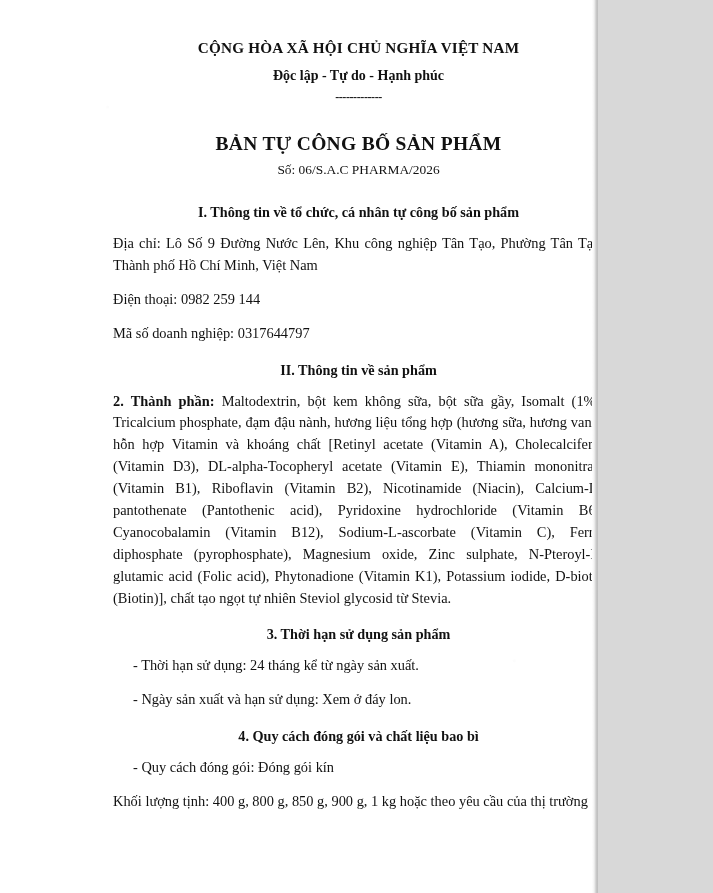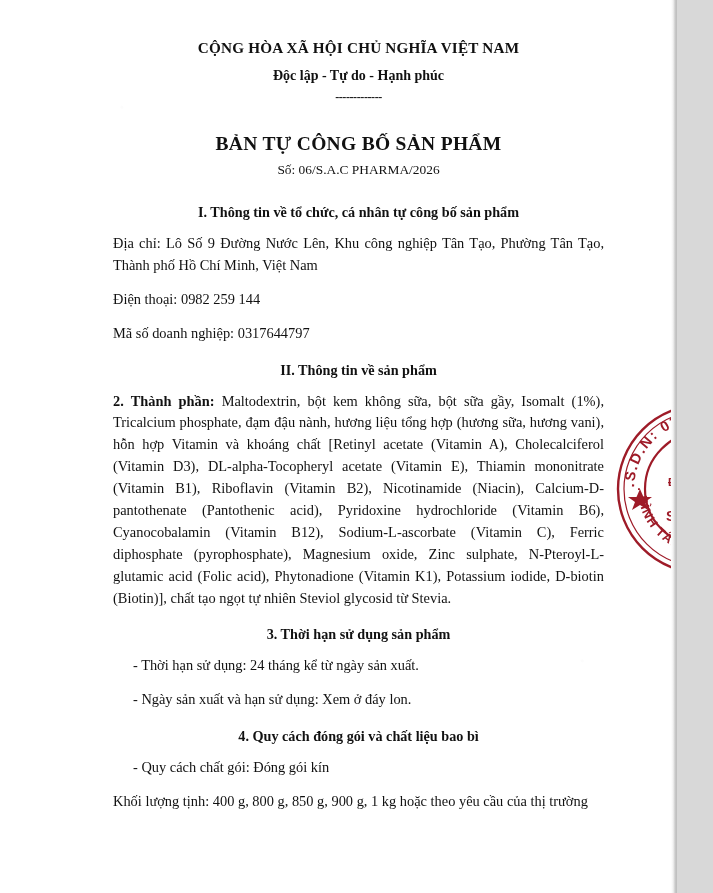--- a/index.html
+++ b/index.html
@@ -10,21 +10,21 @@
   body {
     width: 713px;
     height: 893px;
     overflow: hidden;
     font-family: "Liberation Serif", "DejaVu Serif", serif;
   }
 
   
   #page {
     position: relative;
-    width: 677px;
+    width: 598px;
     height: 893px;
     background: #ffffff;
     overflow: hidden;
   }
   
   #page-edge-shadow {
     position: absolute;
     top: 0;
     right: 0;
     width: 6px;
@@ -148,21 +148,21 @@
     <div class="sec-head tight">II. Thông tin về sản phẩm</div>
 
 
     <div class="para just"><span class="lbl-bold">2. Thành phần:</span> <span>Maltodextrin, bột kem không sữa, bột sữa gầy, Isomalt (1%), Tricalcium phosphate, đạm đậu nành, hương liệu tổng hợp (hương sữa, hương vani), hỗn hợp Vitamin và khoáng chất  [Retinyl acetate (Vitamin A), Cholecalciferol (Vitamin D3), DL-alpha-Tocopheryl acetate (Vitamin E), Thiamin mononitrate (Vitamin B1), Riboflavin (Vitamin B2), Nicotinamide (Niacin), Calcium-D-pantothenate (Pantothenic acid), Pyridoxine hydrochloride (Vitamin B6), Cyanocobalamin (Vitamin B12), Sodium-L-ascorbate (Vitamin C), Ferric diphosphate (pyrophosphate), Magnesium oxide, Zinc sulphate, N-Pteroyl-L-glutamic acid (Folic acid), Phytonadione (Vitamin K1), Potassium iodide, D-biotin (Biotin)], chất tạo ngọt tự nhiên Steviol glycosid từ Stevia.</span></div>
 
     <div class="sec-head tight">3. Thời hạn sử dụng sản phẩm</div>
     <div class="para sub">- Thời hạn sử dụng: 24 tháng kể từ ngày sản xuất.</div>
     <div class="para sub">- Ngày sản xuất và hạn sử dụng: Xem ở đáy lon.</div>
 
     <div class="sec-head tight">4. Quy cách đóng gói và chất liệu bao bì</div>
-    <div class="para sub">- Quy cách chất gói: Đóng gói kín</div>
+    <div class="para sub">- Quy cách đóng gói: Đóng gói kín</div>
     <div class="para left">Khối lượng tịnh: 400 g, 800 g, 850 g, 900 g, 1 kg hoặc theo yêu cầu của thị trường</div>
 
   </div>
 
   <svg id="stamp" viewBox="0 0 172 172">
     <defs>
       <path id="arcTop" d="M 18 86 A 68 68 0 0 1 154 86"></path>
       <path id="arcBot" d="M 22 86 A 64 64 0 0 0 150 86"></path>
     </defs>
     <g id="stamp-g" fill="none" stroke="#9e1b28">

